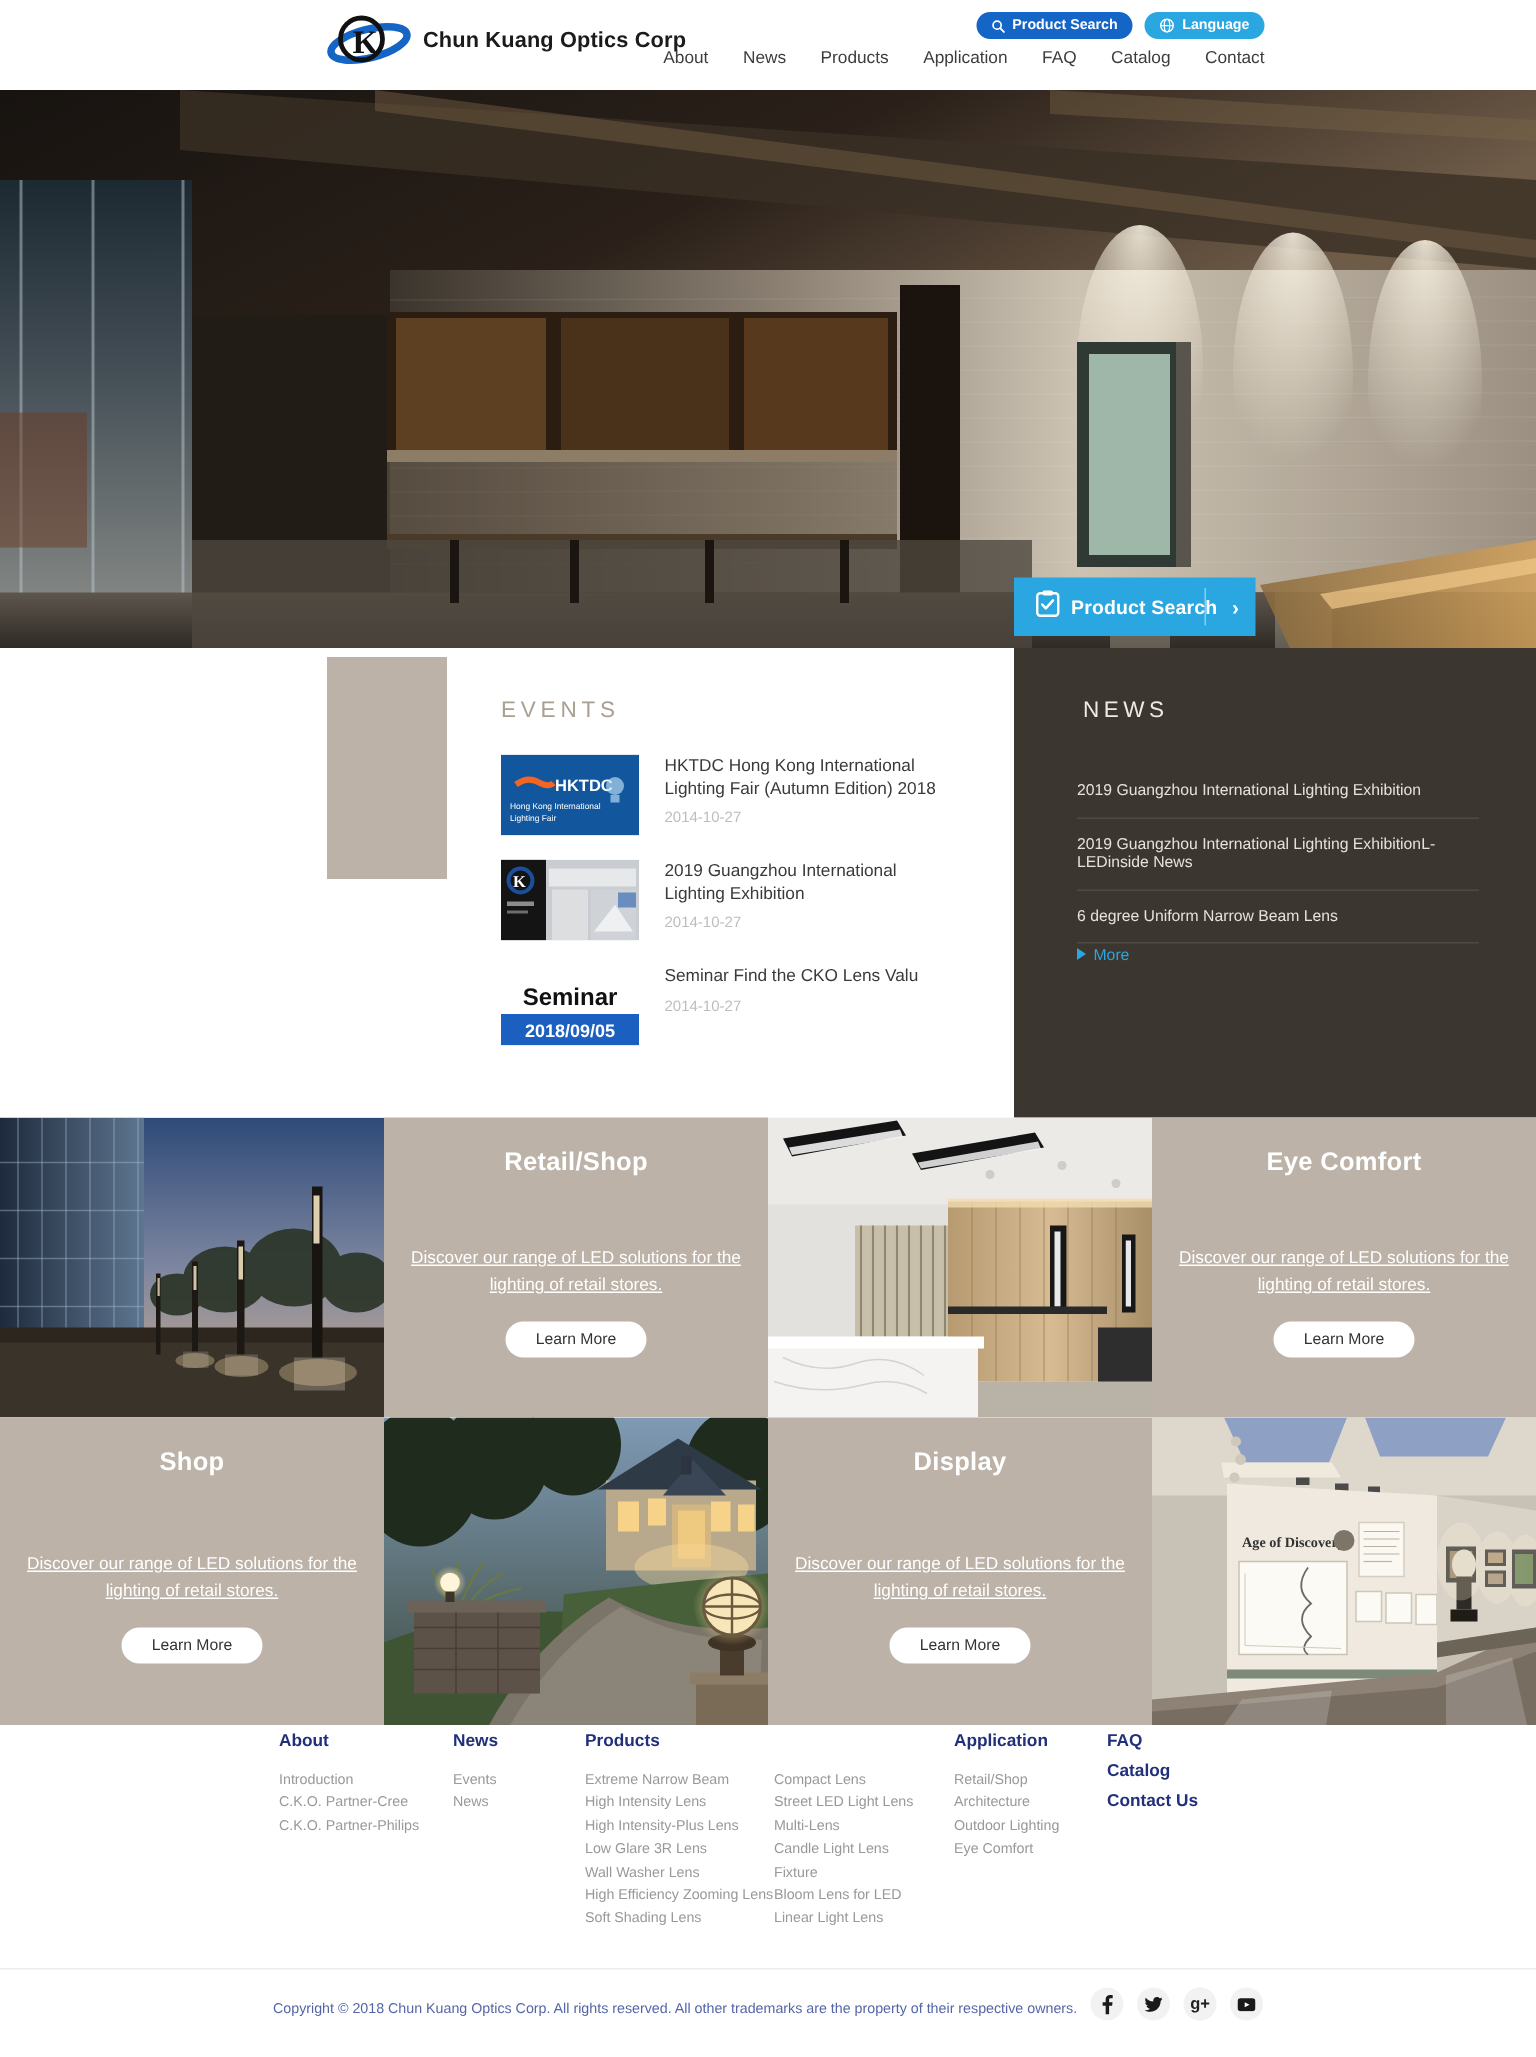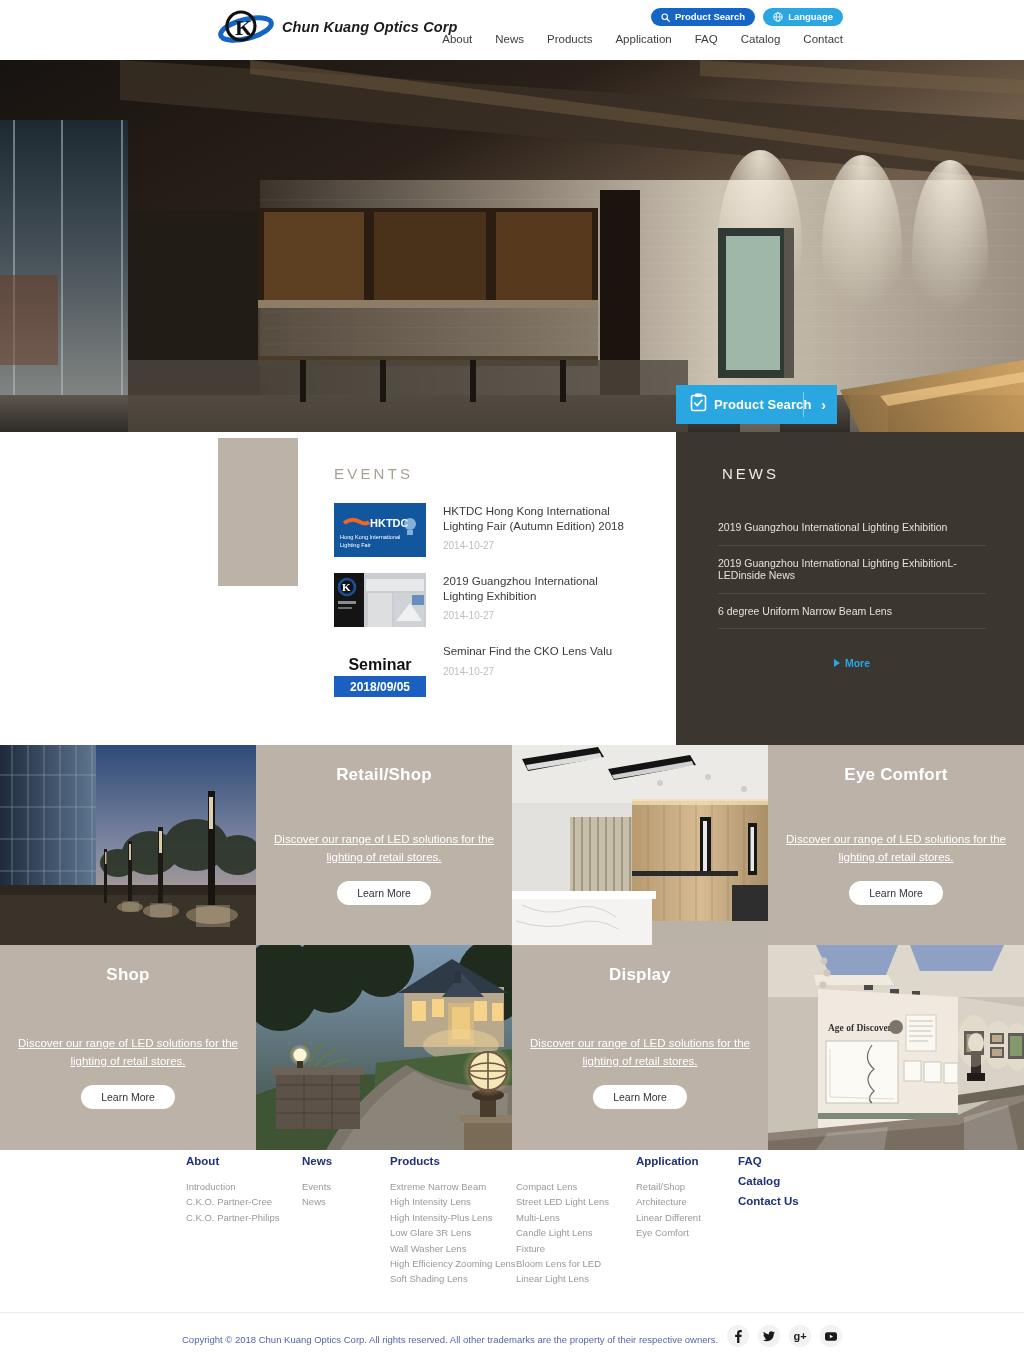--- a/index.html
+++ b/index.html
@@ -10,21 +10,21 @@
     overflow: hidden;
   }
   .page { position: relative; width: 1024px; height: 1371px; }
 
   
   .header { position: relative; height: 60px; background: #fff; }
   .logo-wrap { position: absolute; left: 218px; top: 9px; display: flex; align-items: center; gap: 8px; }
   .logo-mark { width: 56px; height: 36px; position: relative; }
   .logo-text {
     font-family: "Liberation Sans", sans-serif;
-    font-style: italic; font-weight: 600;
+    font-weight: 600;
     font-size: 14.5px; color: #1b1b1b; letter-spacing: .1px;
     white-space: nowrap;
   }
   .top-buttons { position: absolute; right: 181px; top: 8px; display: flex; gap: 8px; }
   .pill {
     display: inline-flex; align-items: center; gap: 5px;
     height: 18px; padding: 0 10px; border-radius: 9px;
     color: #fff; font-size: 9.5px; font-weight: 600; white-space: nowrap;
     cursor: pointer; line-height: 1;
   }
@@ -66,22 +66,22 @@
     position: absolute; left: 676px; top: 0; width: 348px; height: 313px; background: #3c3630;
   }
   .news-panel .sec-title { color: #efeae3; letter-spacing: 3px; position: absolute; left: 46px; top: 33px; }
   .news-list { position: absolute; left: 42px; top: 78px; width: 268px; }
   .news-item {
     font-size: 10.5px; color: #e6e1da; padding: 11px 0 11px 0;
     border-bottom: 1px solid #514a43; cursor: pointer; line-height: 1.2;
   }
   .news-item:last-of-type { border-bottom: none; }
   .news-more {
-    margin-top: 28px; font-size: 10.5px; color: #2aa6e0; font-weight: 700;
-    display: flex; align-items: center; gap: 5px; cursor: pointer; justify-content: center;
+    margin-top: 2px; font-size: 10.5px; color: #2aa6e0; font-weight: 400;
+    display: flex; align-items: center; gap: 5px; cursor: pointer;
   }
 
   
   .tiles { position: relative; width: 1024px; height: 405px; display: grid;
            grid-template-columns: 256px 256px 256px 256px; grid-template-rows: 200px 205px; }
   .tile { position: relative; overflow: hidden; }
   .tile.beige { background: #bcb2a7; display: flex; flex-direction: column; align-items: center; }
   .tile-title { color: #fff; font-size: 17px; font-weight: 700; margin-top: 20px; letter-spacing: .2px; }
   .tile-desc {
     color: #fff; font-size: 11.5px; text-align: center; line-height: 1.55;
@@ -719,21 +719,21 @@
             <div class="flink">Bloom Lens for LED</div>
             <div class="flink">Linear Light Lens</div>
           </div>
         </div>
       </div>
 
       <div class="fcol" style="width:102px">
         <div class="fhead">Application</div>
         <div class="flink">Retail/Shop</div>
         <div class="flink">Architecture</div>
-        <div class="flink">Linear Different</div>
+        <div class="flink">Outdoor Lighting</div>
         <div class="flink">Eye Comfort</div>
       </div>
 
       <div class="fcol" style="width:110px">
         <div class="fhead solo">FAQ</div>
         <div class="fhead solo">Catalog</div>
         <div class="fhead solo">Contact Us</div>
       </div>
     </div>
 

